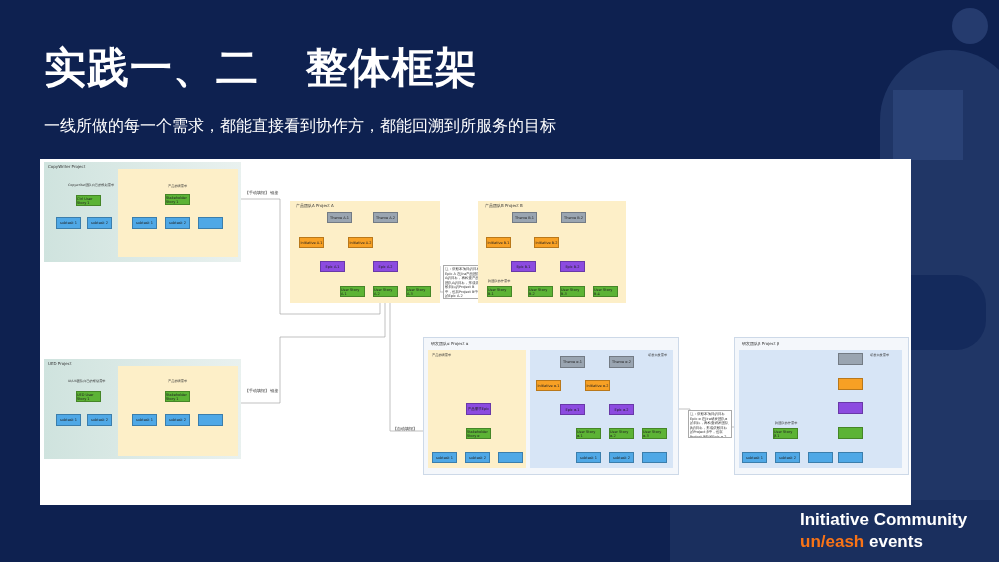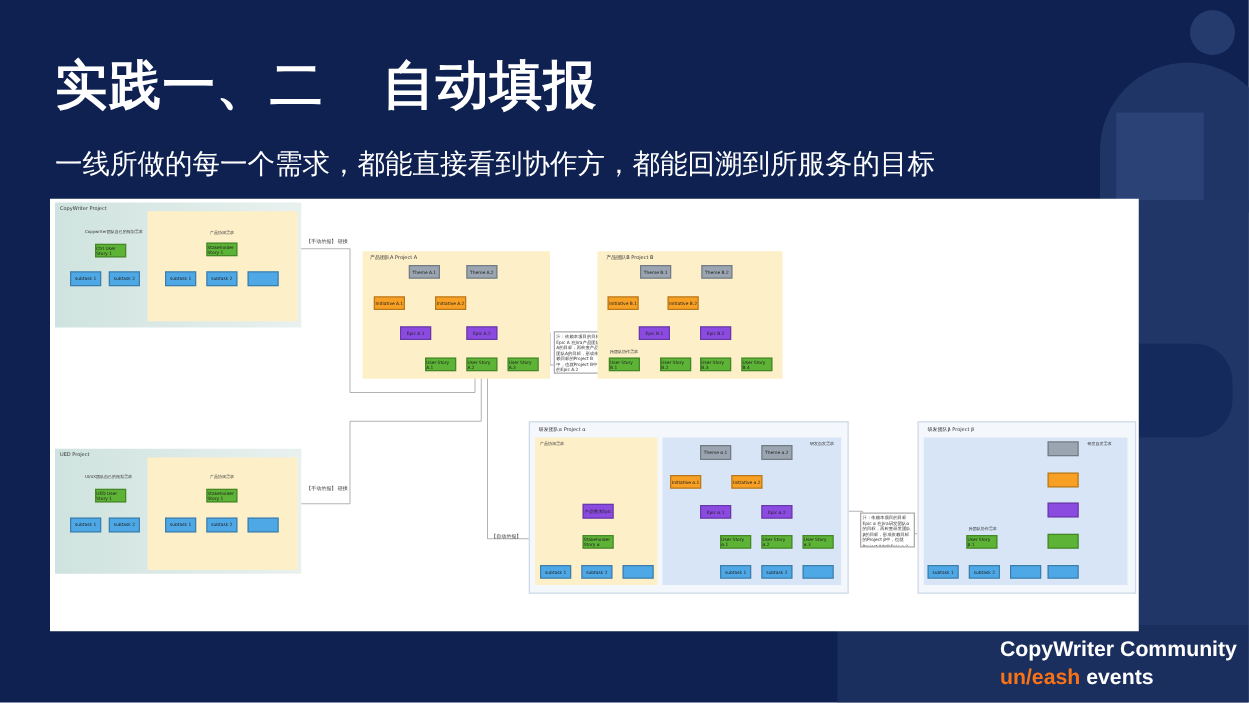--- a/index.html
+++ b/index.html
@@ -1,18 +1,18 @@
 <!DOCTYPE html>
 <html><head>
 <meta charset="utf-8">
 <style>
   html,body{margin:0;padding:0;}
   body{width:999px;height:562px;overflow:hidden;background:#0e2150;position:relative;font-family:"DejaVu Sans","Liberation Sans",sans-serif;}
   .title{position:absolute;left:44px;top:40px;color:#fff;font-size:42px;font-weight:bold;letter-spacing:1px;white-space:pre;}
-  .subtitle{position:absolute;left:44px;top:116px;color:#fff;font-size:22px;}
+  .subtitle{position:absolute;left:44px;top:116px;color:#fff;font-size:16px;}
   .canvas{position:absolute;left:40px;top:159px;width:871px;height:346px;background:#fff;overflow:hidden;}
   .box{position:absolute;}
   .lbl{position:absolute;font-size:4px;color:#333;white-space:nowrap;}
   .n{position:absolute;font-size:3.5px;color:#222;display:flex;align-items:center;justify-content:center;border:0.5px solid rgba(0,0,0,0.25);box-sizing:border-box;}
   .gray{background:#9aa5b1;} .orange{background:#f7a024;} .purple{background:#8c4be0;} .green{background:#5cb335;} .blue{background:#4fa8e6;}
   .note{position:absolute;font-size:3.5px;line-height:4.5px;color:#333;background:#fff;border:0.5px solid #aaa;padding:1px;}
   svg.lines{position:absolute;left:0;top:0;}
   .deco{position:absolute;background:#1f3566;}
   .brand{position:absolute;left:800px;top:510px;color:#fff;font-weight:bold;font-size:17px;font-family:"Liberation Sans",sans-serif;}
   .brand2{position:absolute;left:800px;top:532px;font-weight:bold;font-size:17px;font-family:"Liberation Sans",sans-serif;}
@@ -21,21 +21,21 @@
 </head>
 <body>
 
 <div class="deco" style="left:880px;top:50px;width:140px;height:120px;border-radius:70px 70px 0 0;"></div>
 <div class="deco" style="left:952px;top:8px;width:36px;height:36px;border-radius:50%;background:#253b6e;"></div>
 <div class="deco" style="left:893px;top:90px;width:70px;height:70px;background:#2a4276;"></div>
 <div class="deco" style="left:911px;top:160px;width:88px;height:340px;background:#203666;"></div>
 <div class="deco" style="left:911px;top:275px;width:75px;height:75px;background:#142a5c;border-radius:0 30px 30px 0;"></div>
 <div class="deco" style="left:670px;top:500px;width:329px;height:62px;background:#1a2f5e;"></div>
 
-<div class="title">实践一、二   自动填报</div>
+<div class="title">实践一、二   整体框架</div>
 <div class="subtitle">一线所做的每一个需求，都能直接看到协作方，都能回溯到所服务的目标</div>
 
 <div class="canvas">
   <svg class="lines" width="871" height="346">
     <g stroke="#999" stroke-width="0.6" fill="none">
 
       <line x1="52" y1="45" x2="33" y2="58"></line>
         <line x1="52" y1="45" x2="63" y2="58"></line>
       <line x1="147" y1="45" x2="130" y2="58"></line>
         <line x1="147" y1="45" x2="137" y2="58"></line>
@@ -185,14 +185,14 @@
   <div class="n purple" style="left:798px;top:243px;width:25px;height:12px;"></div>
   <div class="n green" style="left:798px;top:268px;width:25px;height:12px;"></div>
   <div class="lbl" style="left:735px;top:262px;font-size:3.2px;">跨团队协作需求</div>
   <div class="n green" style="left:733px;top:269px;width:25px;height:11px;">User Story β.1</div>
   <div class="n blue" style="left:702px;top:293px;width:25px;height:11px;">subtask 1</div>
   <div class="n blue" style="left:735px;top:293px;width:25px;height:11px;">subtask 2</div>
   <div class="n blue" style="left:768px;top:293px;width:25px;height:11px;"></div>
   <div class="n blue" style="left:798px;top:293px;width:25px;height:11px;"></div>
 </div>
 
-<div class="brand">CopyWriter Community</div>
+<div class="brand">Initiative Community</div>
 <div class="brand2"><span class="g">un/eash</span><span class="w"> events</span></div>
 
 </body></html>

